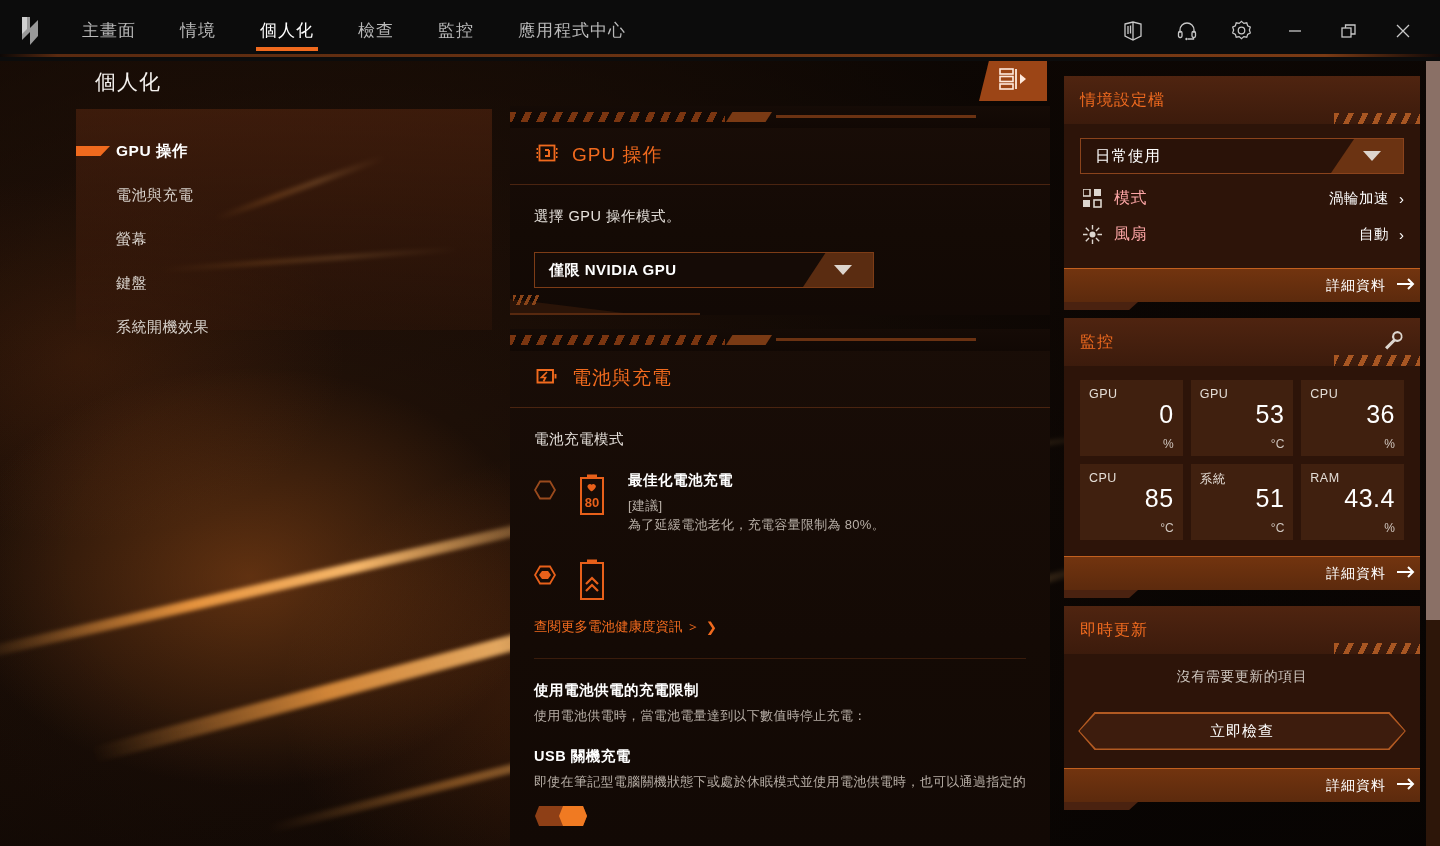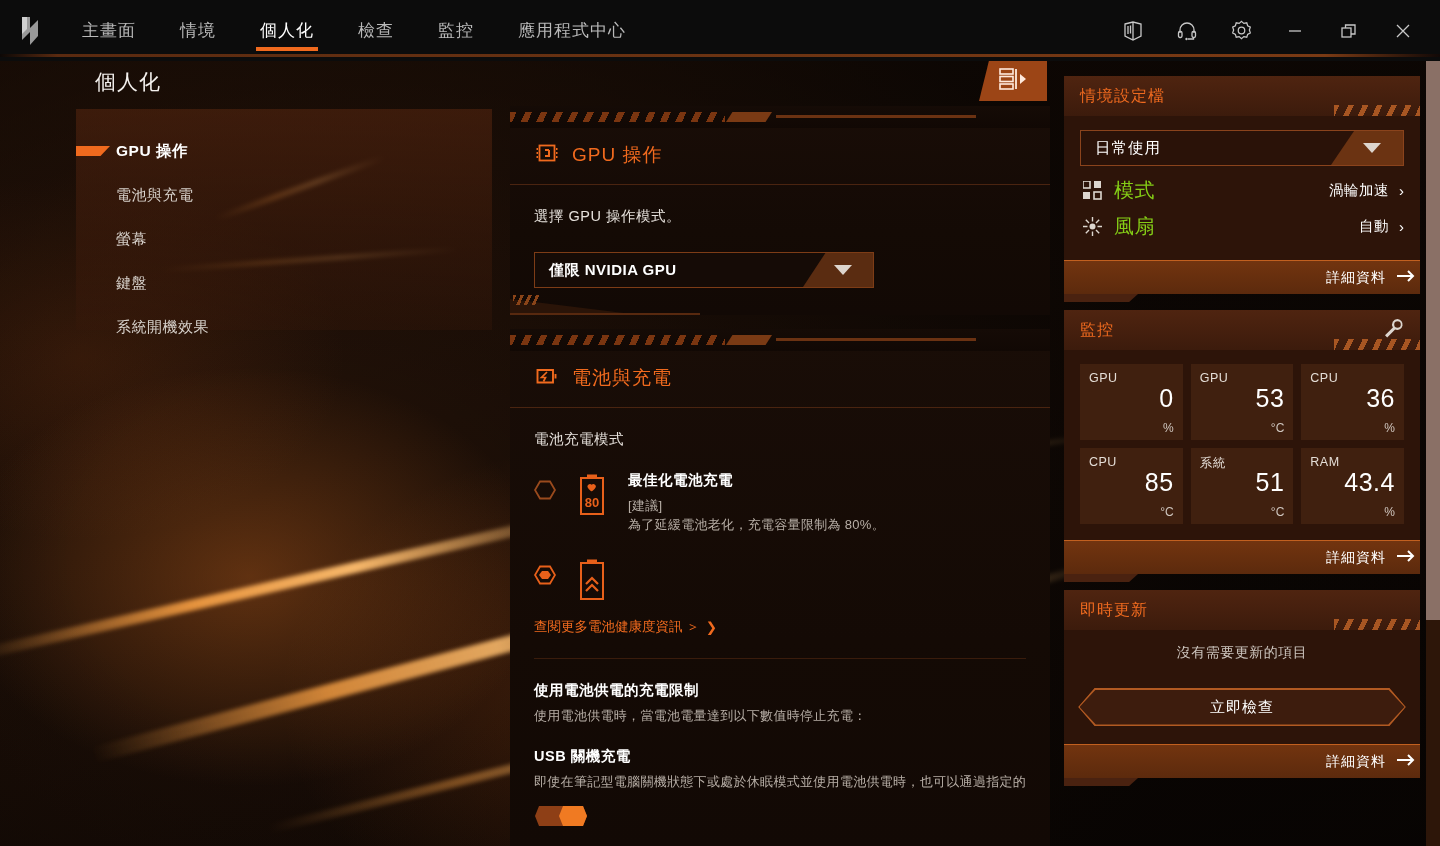--- a/index.html
+++ b/index.html
@@ -150,21 +150,21 @@
   .collapse-tab {
     position: absolute; left: 979px; top: 57px; width: 68px; height: 44px;
     background: #9c4516; clip-path: polygon(16% 0, 100% 0, 100% 100%, 0 100%);
     display: flex; align-items: center; justify-content: center; cursor: pointer; z-index: 30;
   }
 
   
   .rail { position: absolute; right: 20px; top: 76px; width: 356px; z-index: 25; }
   .card { margin-bottom: 16px; }
   .card-head {
-    position: relative; height: 40px; display: flex; align-items: center; padding: 0 16px;
+    position: relative; height: 48px; display: flex; align-items: center; padding: 0 16px;
     background: linear-gradient(180deg, #4f2410 0%, #3c1b0c 100%);
     overflow: hidden;
   }
   .card-head-title { color: #ef6a1f; font-size: 16px; letter-spacing: 1px; }
   .card-head-hatch {
     position: absolute; right: 0; bottom: 0; width: 86px; height: 11px;
     background: repeating-linear-gradient(115deg, #a85622 0px, #a85622 5px, transparent 5px, transparent 13px);
   }
   .card-head-tool { margin-left: auto; cursor: pointer; z-index: 2; }
   .card-body { background: #2d1409; padding: 14px 16px 16px 16px; }
@@ -182,21 +182,21 @@
 
   .profile-select {
     position: relative; width: 100%; height: 36px; border: 1px solid #8a431c;
     background: #2a1208; display: flex; align-items: center; padding-left: 14px; cursor: pointer;
   }
   .profile-select .dd-arrowbox { background: #6b3312; width: 72px; }
   .profile-value { color: #ffffff; font-size: 15.5px; letter-spacing: 1px; }
 
   .prop-row { display: flex; align-items: center; height: 36px; cursor: pointer; }
   .prop-icon { width: 24px; flex: 0 0 24px; display: flex; align-items: center; justify-content: center; }
-  .prop-label { color: #84cc16; font-size: 20px; margin-left: 10px; letter-spacing: .5px; }
+  .prop-label { color: #fca5a5; font-size: 16px; margin-left: 10px; letter-spacing: .5px; }
   .prop-value { margin-left: auto; color: #ffffff; font-size: 14.5px; letter-spacing: .5px; }
   .prop-chev { margin-left: 10px; color: #ffffff; font-size: 15px; }
 
   .stat-grid { display: grid; grid-template-columns: repeat(3, 1fr); gap: 8px; }
   .stat {
     position: relative; height: 76px; background: #40200f; padding: 7px 9px;
   }
   .stat-label { color: #e4ddd6; font-size: 12.5px; letter-spacing: .5px; }
   .stat-value {
     position: absolute; right: 9px; top: 20px; color: #ffffff;

